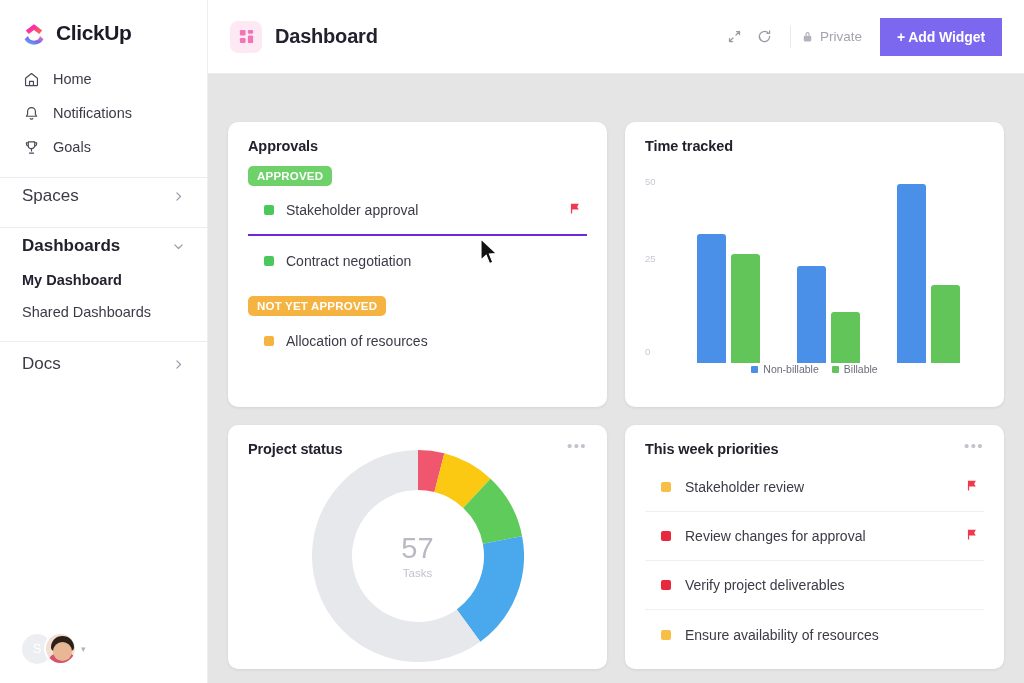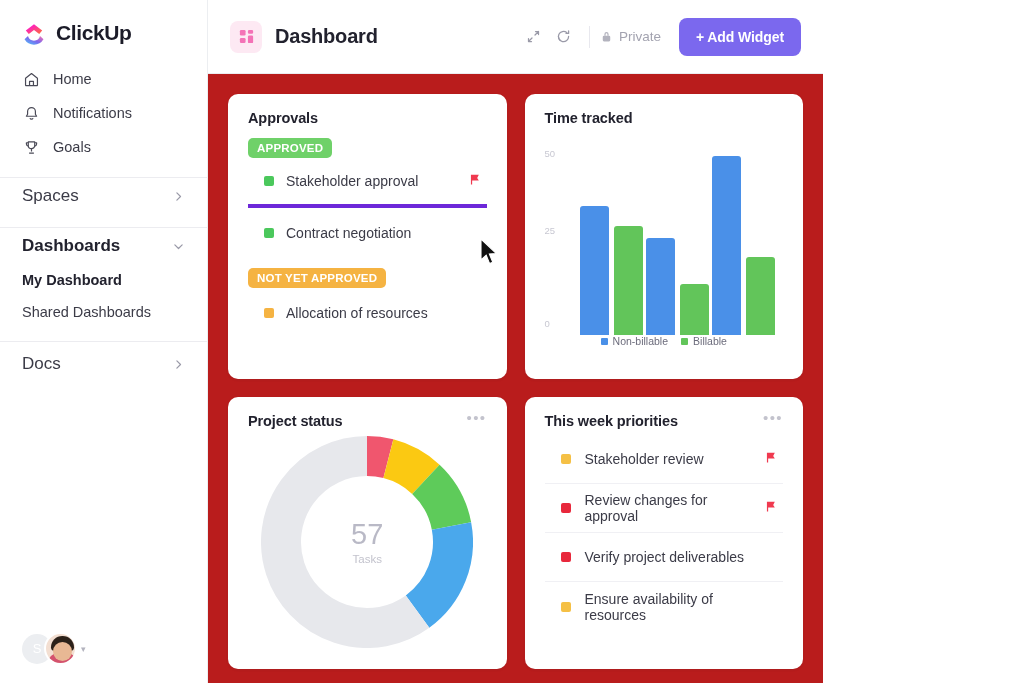--- a/index.html
+++ b/index.html
@@ -1,21 +1,21 @@
 <!DOCTYPE html>
 <html><head>
 <meta charset="utf-8">
 <style>
   * { box-sizing: border-box; margin: 0; padding: 0; }
   html, body {
     width: 1024px; height: 683px;
     font-family: "Liberation Sans", sans-serif;
     background: #ffffff; overflow: hidden;
   }
-  #app { position: relative; width: 823px; height: 683px; display: flex; background: #b91c1c; }
+  #app { position: relative; width: 1024px; height: 683px; display: flex; background: #e5e5e5; }
 
   
   #sidebar {
     width: 208px; height: 683px; background: #ffffff;
     border-right: 1px solid #eceef1; flex: 0 0 208px;
     position: relative;
   }
   .logo-row { display: flex; align-items: center; gap: 9px; padding: 20px 0 0 21px; }
   .logo-mark { width: 26px; height: 26px; flex: 0 0 26px; }
   .logo-text { font-size: 21px; font-weight: bold; color: #1b1b28; letter-spacing: -0.4px; }
@@ -46,57 +46,57 @@
   .av-ghost { width: 30px; height: 30px; border-radius: 50%; background: #eceef1; color:#fff;
               font-size: 13px; display: flex; align-items: center; justify-content: center; margin-right: -12px; }
   .avatar { width: 33px; height: 33px; border-radius: 50%; overflow: hidden; position: relative;
             background: #f3dfd2; border: 2px solid #fff; }
   .av-hair { position: absolute; left: 5px; top: 2px; width: 23px; height: 15px; border-radius: 12px 12px 4px 4px; background: #2c2119; }
   .av-face { position: absolute; left: 7px; top: 8px; width: 19px; height: 19px; border-radius: 50%; background: #e8b894; }
   .av-body { position: absolute; left: 2px; bottom: 0; width: 29px; height: 10px; border-radius: 12px 12px 0 0; background: #d4526e; }
   .av-chev { color: #b3b3be; font-size: 9px; }
 
   
-  #main { flex: 1; display: flex; flex-direction: column; min-width: 0; }
+  #main { flex: 1; display: flex; flex-direction: column; min-width: 0; gap: 28px; }
   #topbar {
     height: 74px; background: #fff; border-bottom: 1px solid #ececf0;
     display: flex; align-items: center; padding: 0 22px 0 22px; flex: 0 0 74px;
   }
   .dash-icon-wrap { width: 32px; height: 32px; border-radius: 8px; background: #fde9f3;
                     display: flex; align-items: center; justify-content: center; flex: 0 0 32px; }
   #page-title { font-size: 20px; font-weight: bold; color: #22222e; margin-left: 13px; letter-spacing: -0.2px; }
   .spacer { flex: 1; }
   .tb-btn { width: 30px; height: 30px; display: flex; align-items: center; justify-content: center;
             color: #9a9aa8; cursor: pointer; }
   .vdiv { width: 1px; height: 22px; background: #e8e8ee; margin: 0 10px; }
   .private { display: flex; align-items: center; gap: 6px; color: #a3a3b0; font-size: 13.5px; cursor: pointer; }
   #add-widget {
     background: #7b68ee; color: #fff; font-size: 14px; font-weight: bold;
-    border: none; border-radius: 8px; padding: 11px 17px; margin-left: 18px; cursor: pointer;
+    border: none; border-radius: 0; padding: 11px 17px; margin-left: 18px; cursor: pointer;
     letter-spacing: -0.1px;
   }
 
   
   #grid {
     flex: 1; padding: 20px 20px 14px 20px;
     display: grid; grid-template-columns: 1fr 1fr; grid-template-rows: 285px 1fr;
     gap: 18px; min-height: 0;
   }
   .card { background: #fff; border-radius: 10px; box-shadow: 0 1px 3px rgba(30,30,60,.09); padding: 16px 20px 14px 20px;
           display: flex; flex-direction: column; min-height: 0; position: relative; }
   .card-title { font-size: 14.5px; font-weight: bold; color: #22222e; letter-spacing: -0.1px; }
   .card-head { display: flex; align-items: flex-start; justify-content: space-between; }
   .dots { color: #c3c3cd; font-size: 15px; letter-spacing: 1.4px; line-height: 10px; cursor: pointer; }
 
   
   .badge { display: inline-block; color: #fff; font-size: 11.5px; font-weight: bold;
            border-radius: 5px; padding: 4px 9px; letter-spacing: 0.2px; }
   .ap-group { margin-top: 12px; }
   .task-row { display: flex; align-items: center; gap: 12px; height: 50px;
-              border-bottom: 4px solid #6d28d9; padding: 0 6px 0 16px; cursor: pointer; }
+              border-bottom: 2px solid #6d28d9; padding: 0 6px 0 16px; cursor: pointer; }
   .task-row.last { border-bottom: none; }
   .sq { width: 10px; height: 10px; border-radius: 2px; flex: 0 0 10px; }
   .task-name { font-size: 14px; color: #3b3b47; flex: 1; }
   .flag { color: #f0394f; }
 
   
   .chart-area { flex: 1; position: relative; margin-top: 6px; min-height: 0; }
   .y-lab { position: absolute; left: 0; font-size: 9.5px; color: #c8c8d2; }
   .bars { position: absolute; left: 34px; right: 6px; top: 0; bottom: 30px;
           display: flex; align-items: flex-end; justify-content: space-around; }

